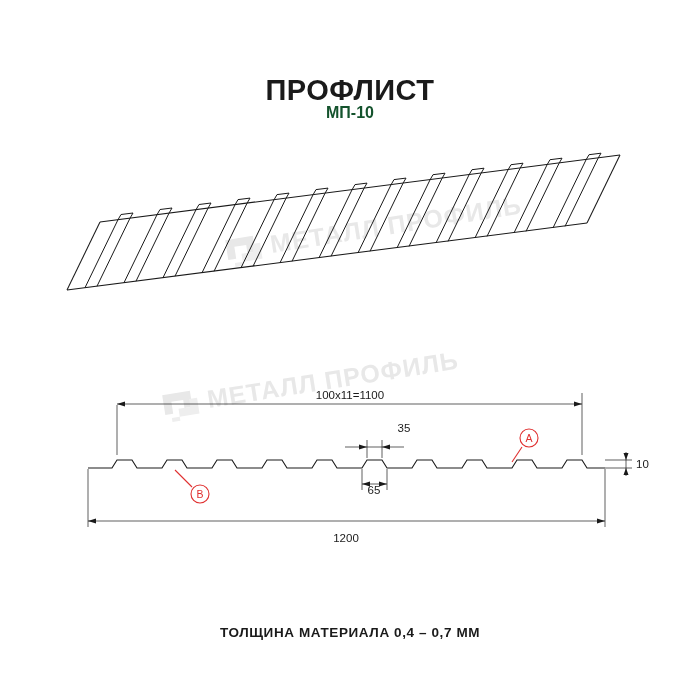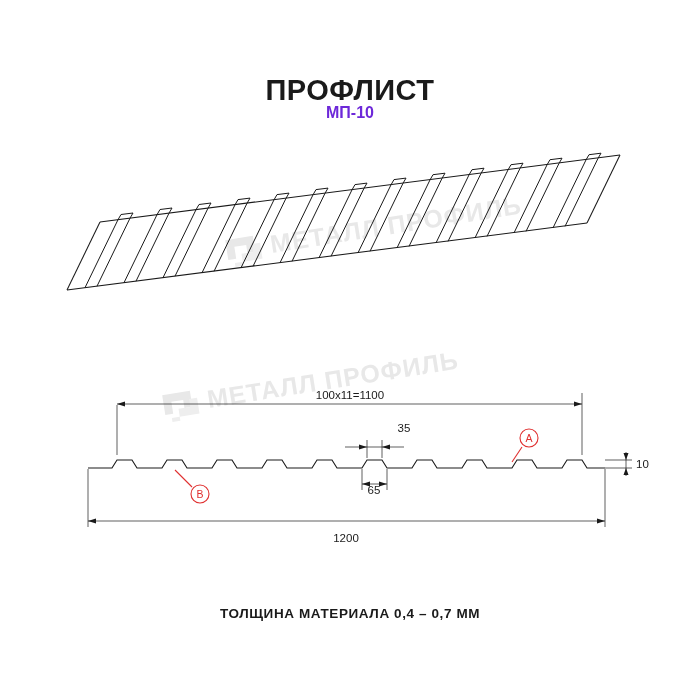--- a/index.html
+++ b/index.html
@@ -32,25 +32,25 @@
     color: #1a1a1a;
   }
   .subtitle {
     position: absolute;
     top: 104px;
     left: 0;
     width: 700px;
     text-align: center;
     font-size: 16px;
     font-weight: bold;
-    color: #6d28d9;
+    color: #14532d;
   }
   .footer-note {
     position: absolute;
-    top: 606px;
+    top: 625px;
     left: 0;
     width: 700px;
     text-align: center;
     font-size: 13.5px;
     font-weight: bold;
     letter-spacing: 0.6px;
     color: #1a1a1a;
   }
   .svg-layer {
     position: absolute;

